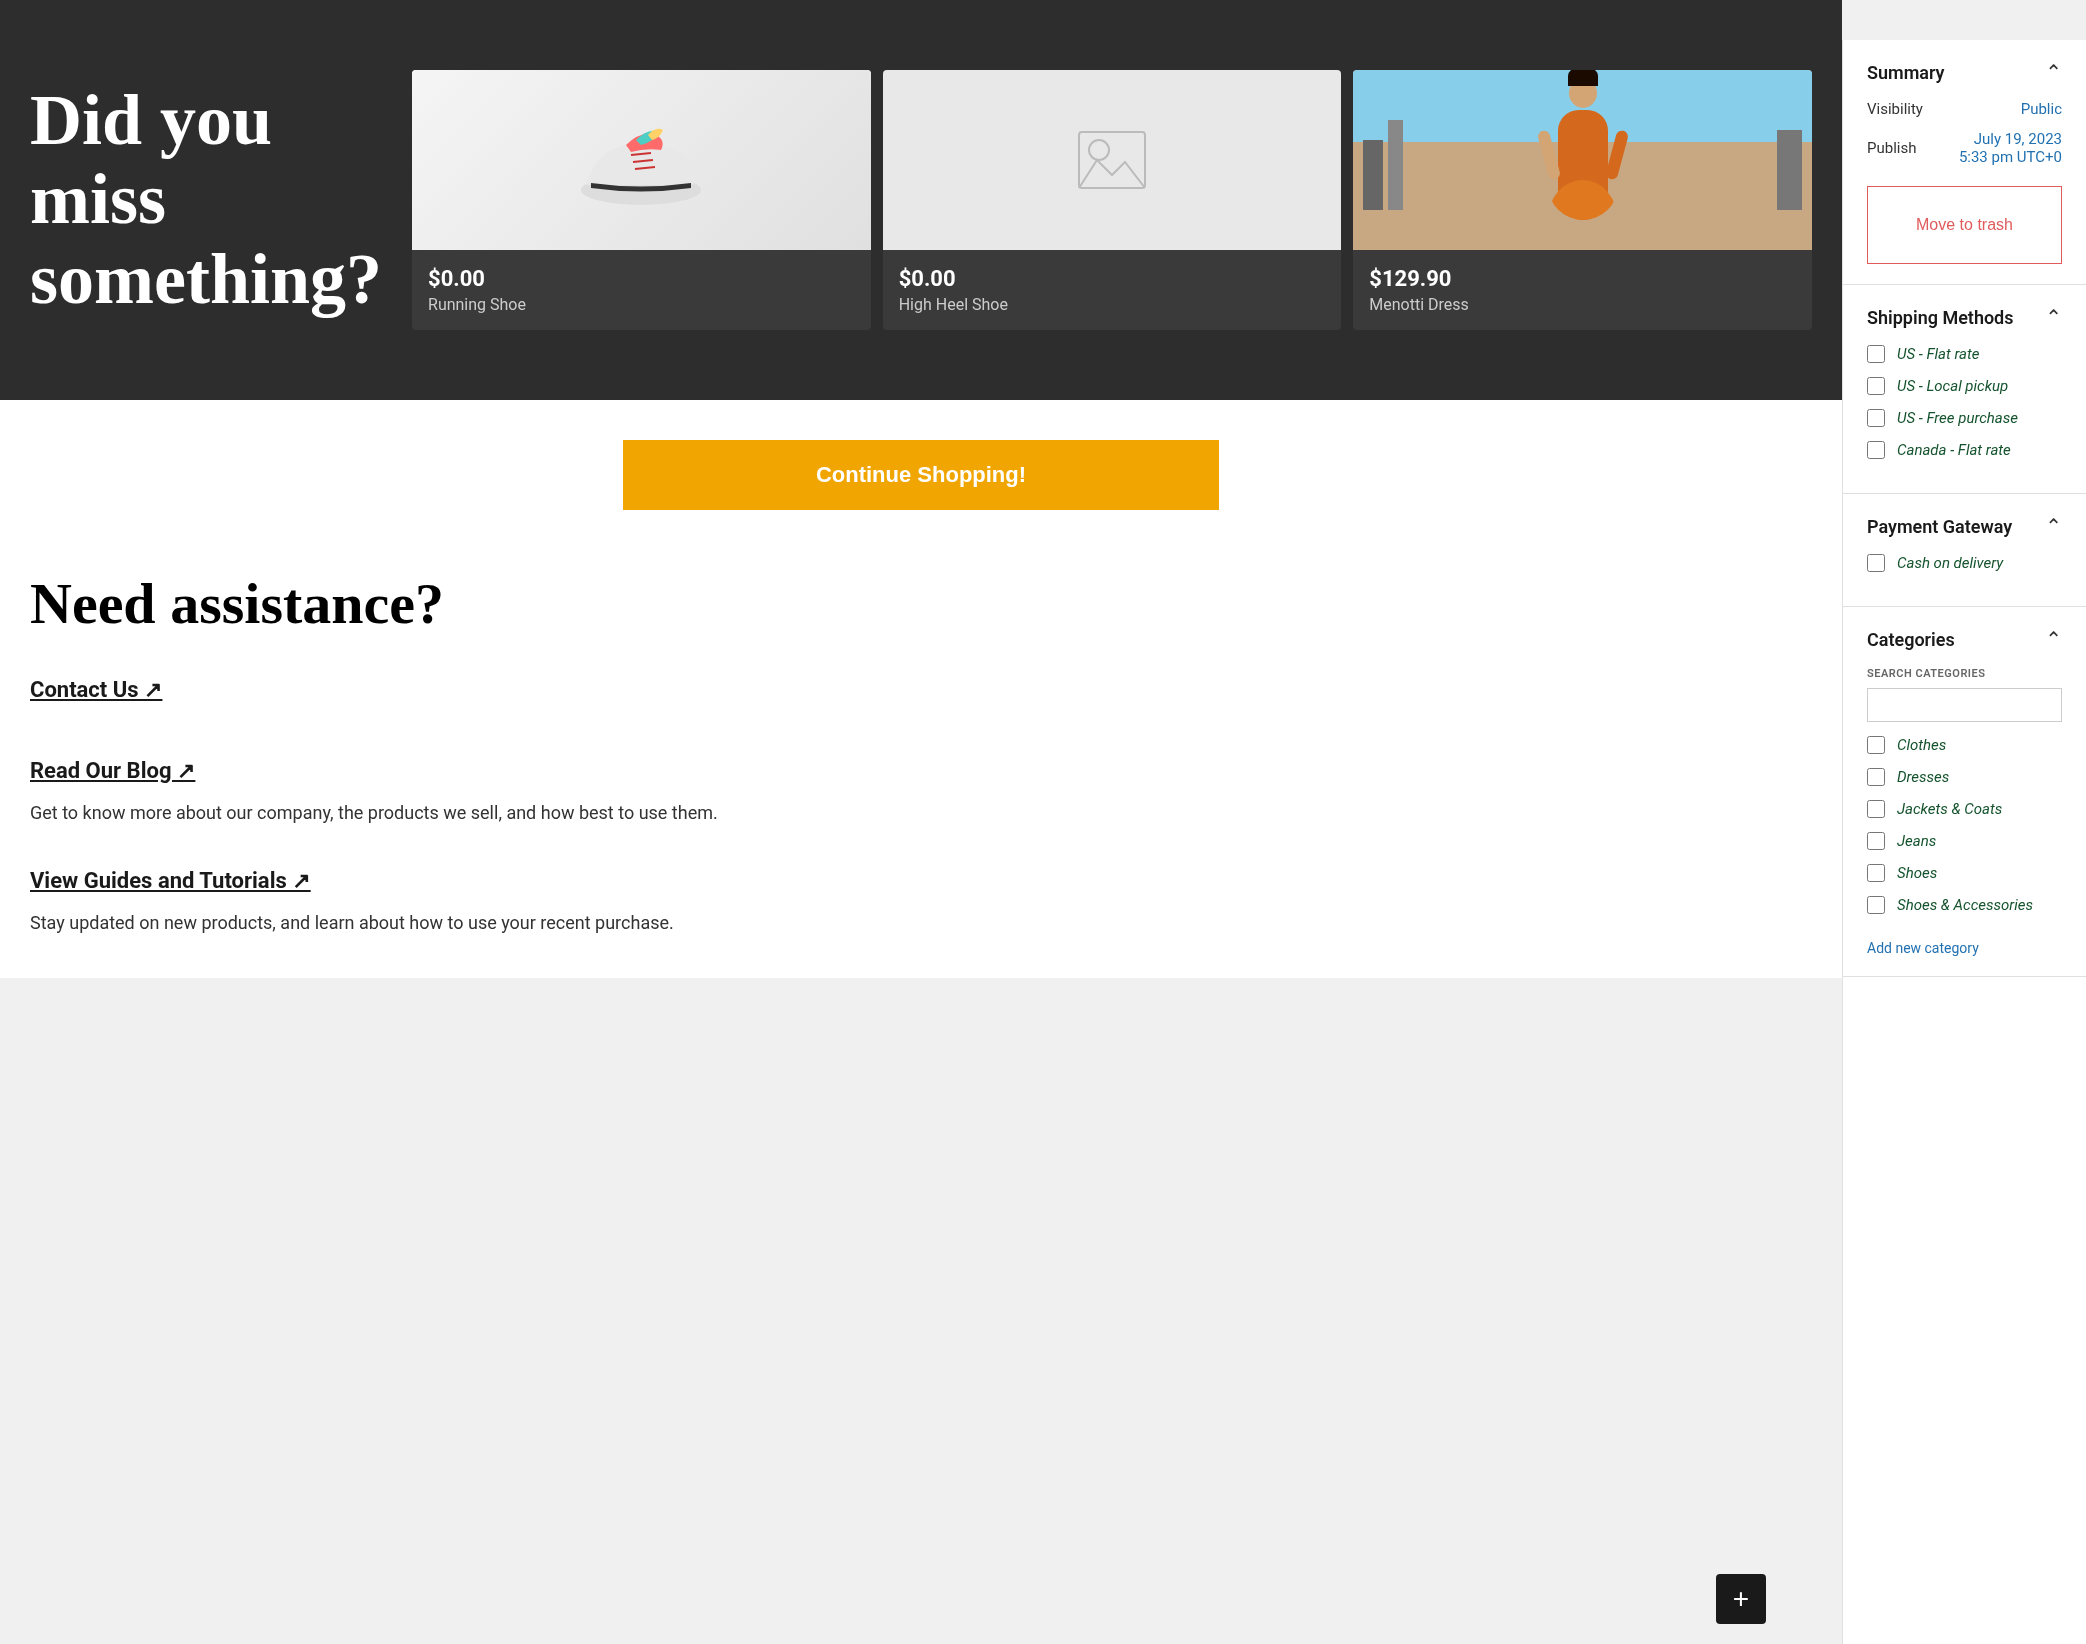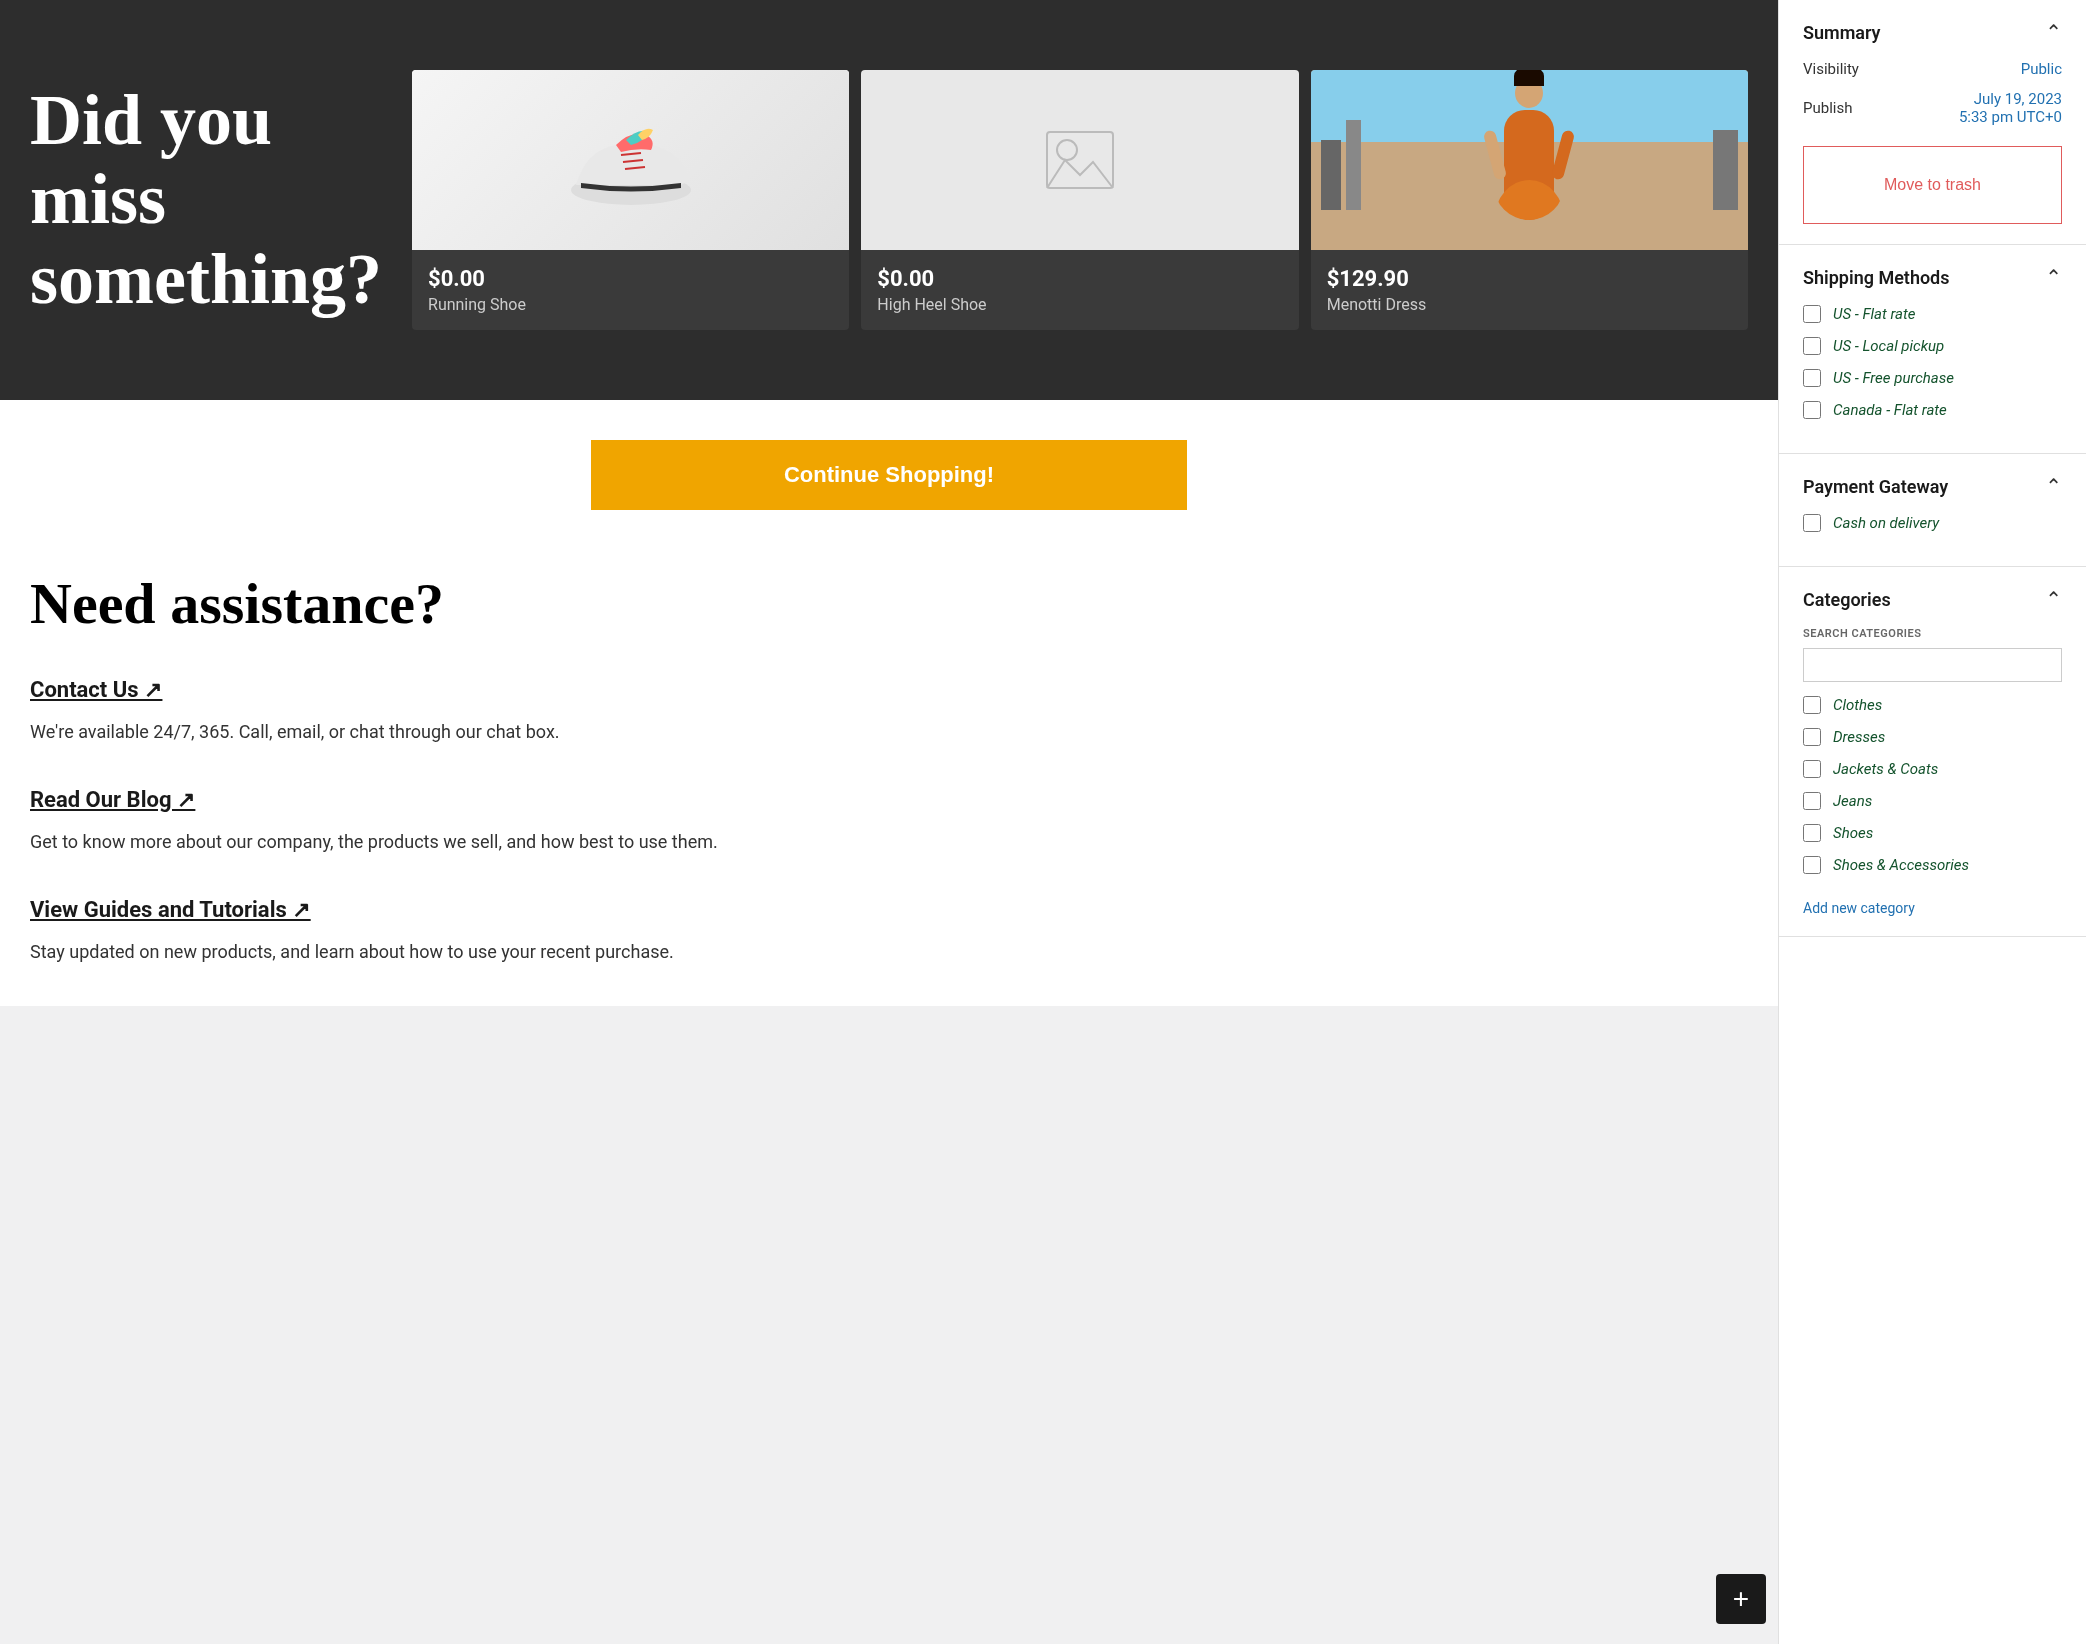--- a/index.html
+++ b/index.html
@@ -163,25 +163,26 @@
       border-radius: 4px;
       font-size: 28px;
       cursor: pointer;
       display: flex;
       align-items: center;
       justify-content: center;
     }
 
     
     .sidebar {
-      width: 308px;
+      width: 244px;
       background: #fff;
       border-left: 1px solid #e0e0e0;
       overflow-y: auto;
       flex-shrink: 0;
+      margin-top: 40px;
     }
 
     .sidebar-section {
       border-bottom: 1px solid #e0e0e0;
       padding: 20px 24px;
     }
 
     .sidebar-section-header {
       display: flex;
       justify-content: space-between;
@@ -391,21 +392,20 @@
       <button class="continue-btn">Continue Shopping!</button>
     </div>
 
     <div class="assistance-section">
       <h1 class="assistance-title">Need assistance?</h1>
 
       <div class="assistance-grid">
 
         <div class="assistance-item">
           <a class="assistance-link">Contact Us ↗</a>
-          <p class="assistance-text">We're available 24/7, 365. Call, email, or chat through our chat box.</p>
         </div>
 
         <div class="assistance-item">
           <a class="assistance-link">Read Our Blog ↗</a>
           <p class="assistance-text">Get to know more about our company, the products we sell, and how best to use them.</p>
         </div>
 
         <div class="assistance-item">
           <a class="assistance-link">View Guides and Tutorials ↗</a>
           <p class="assistance-text">Stay updated on new products, and learn about how to use your recent purchase.</p>

